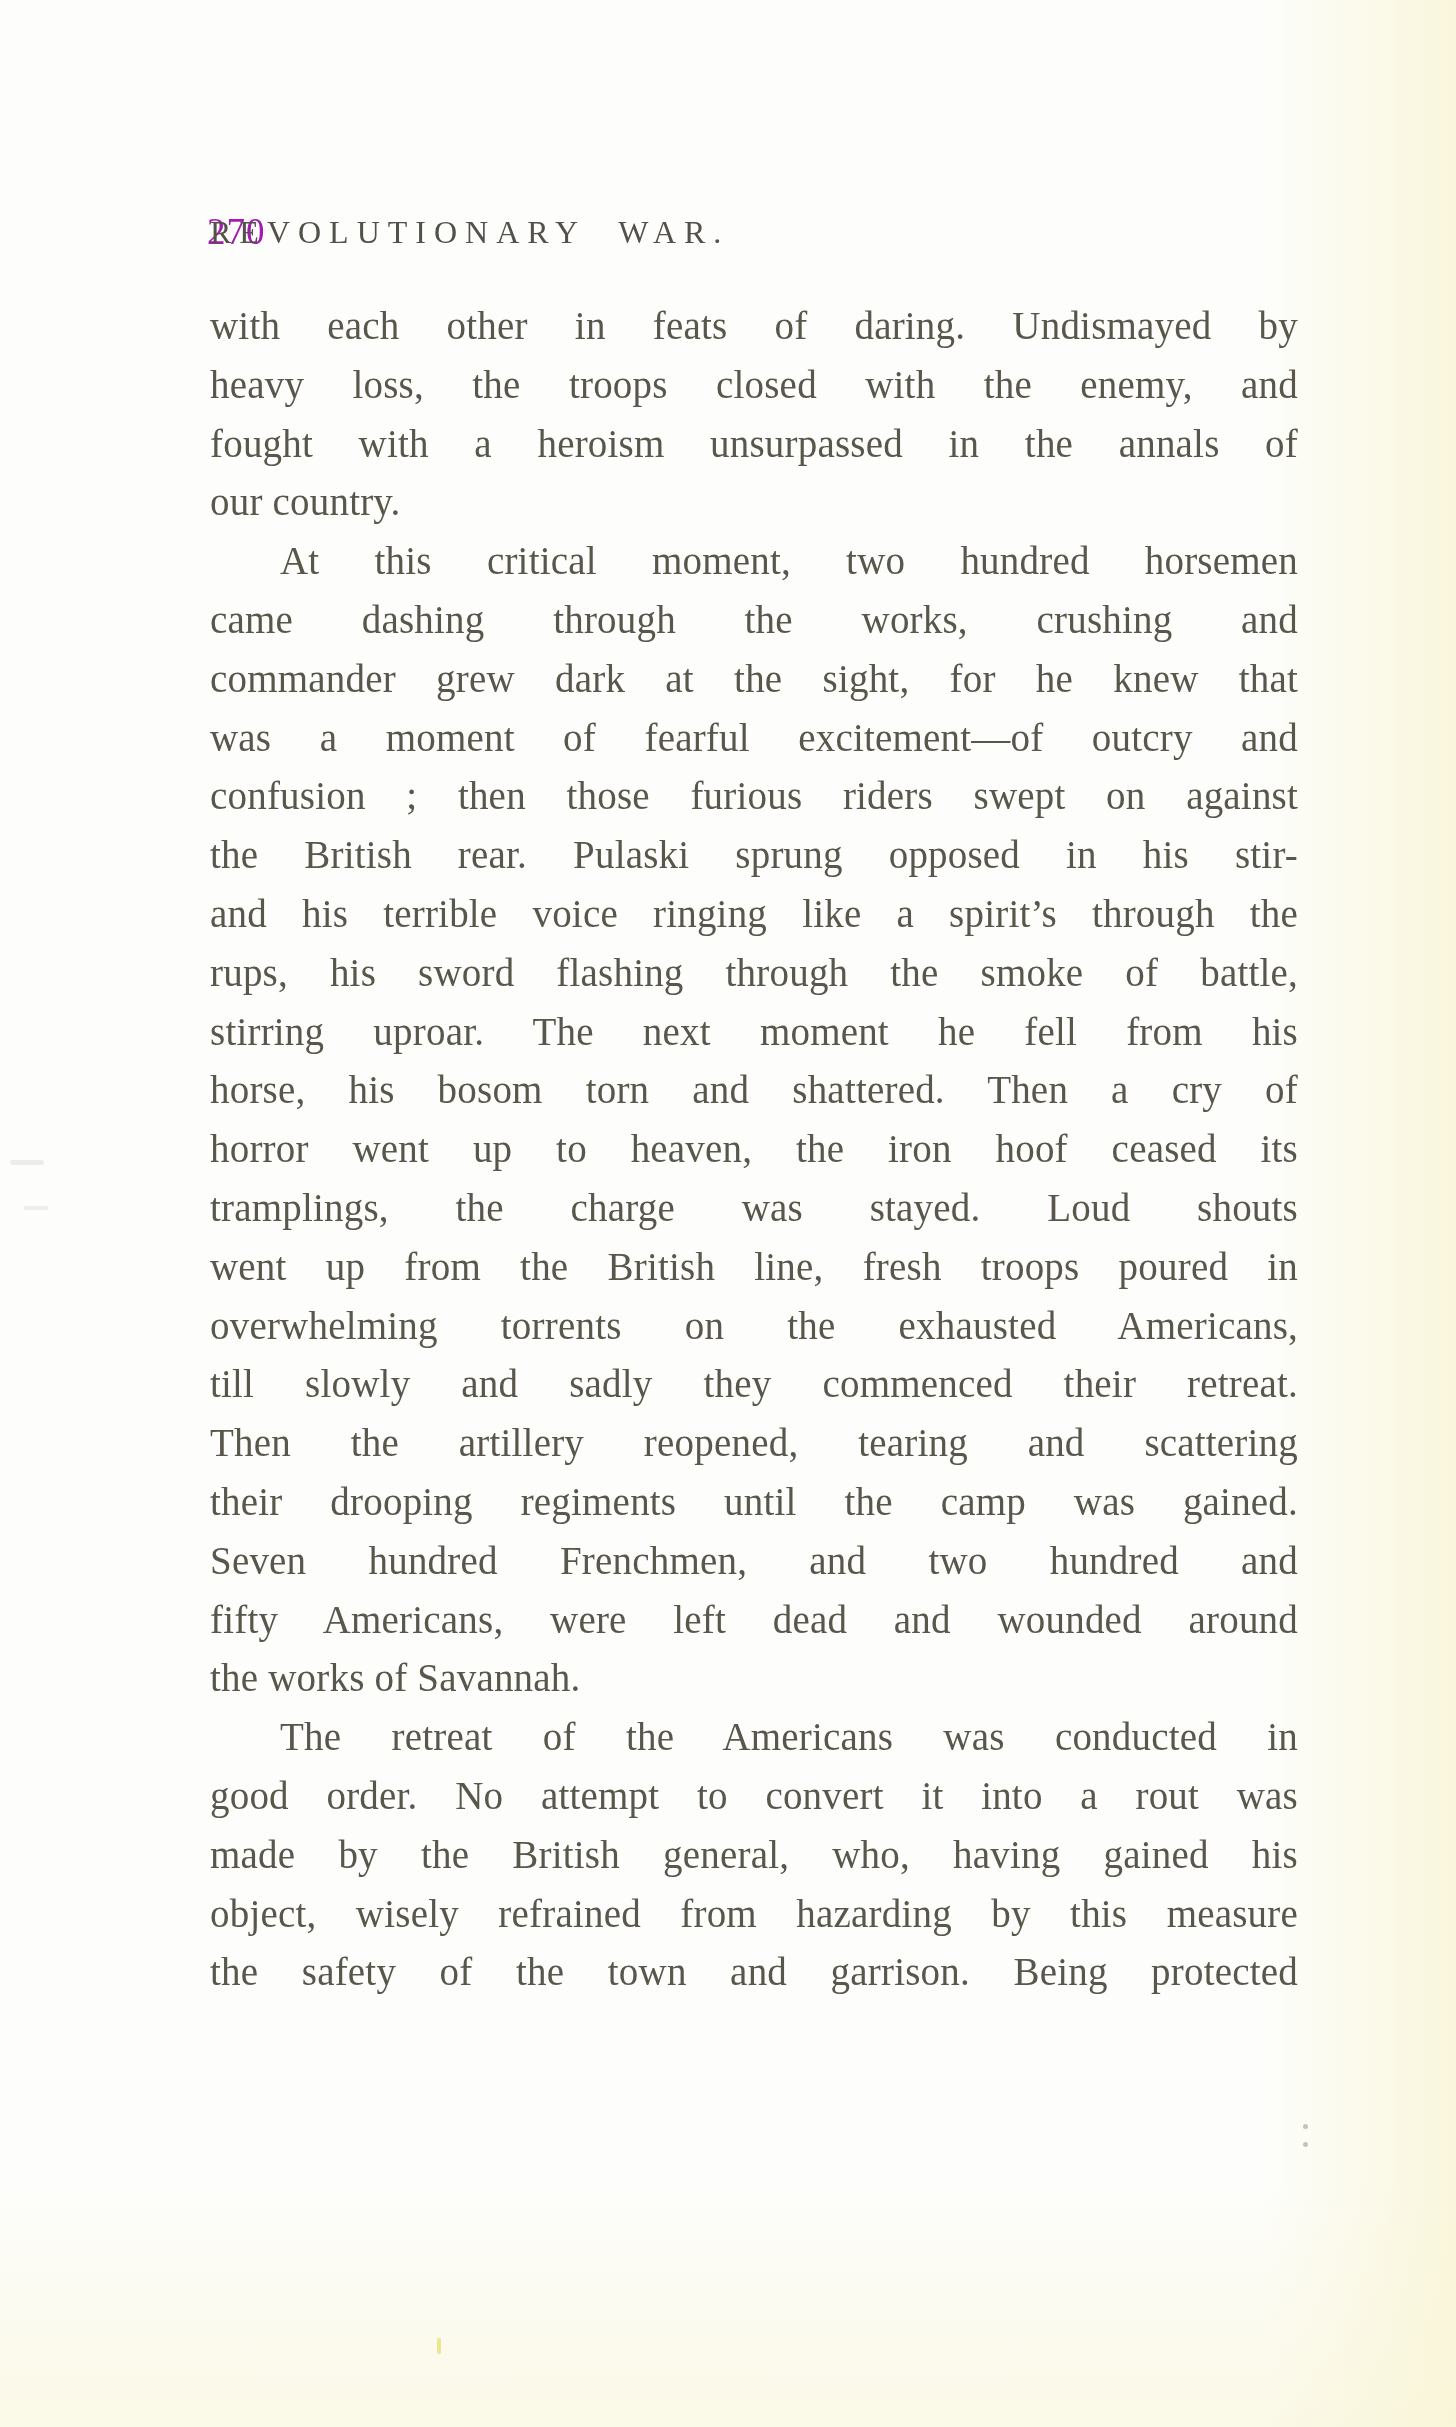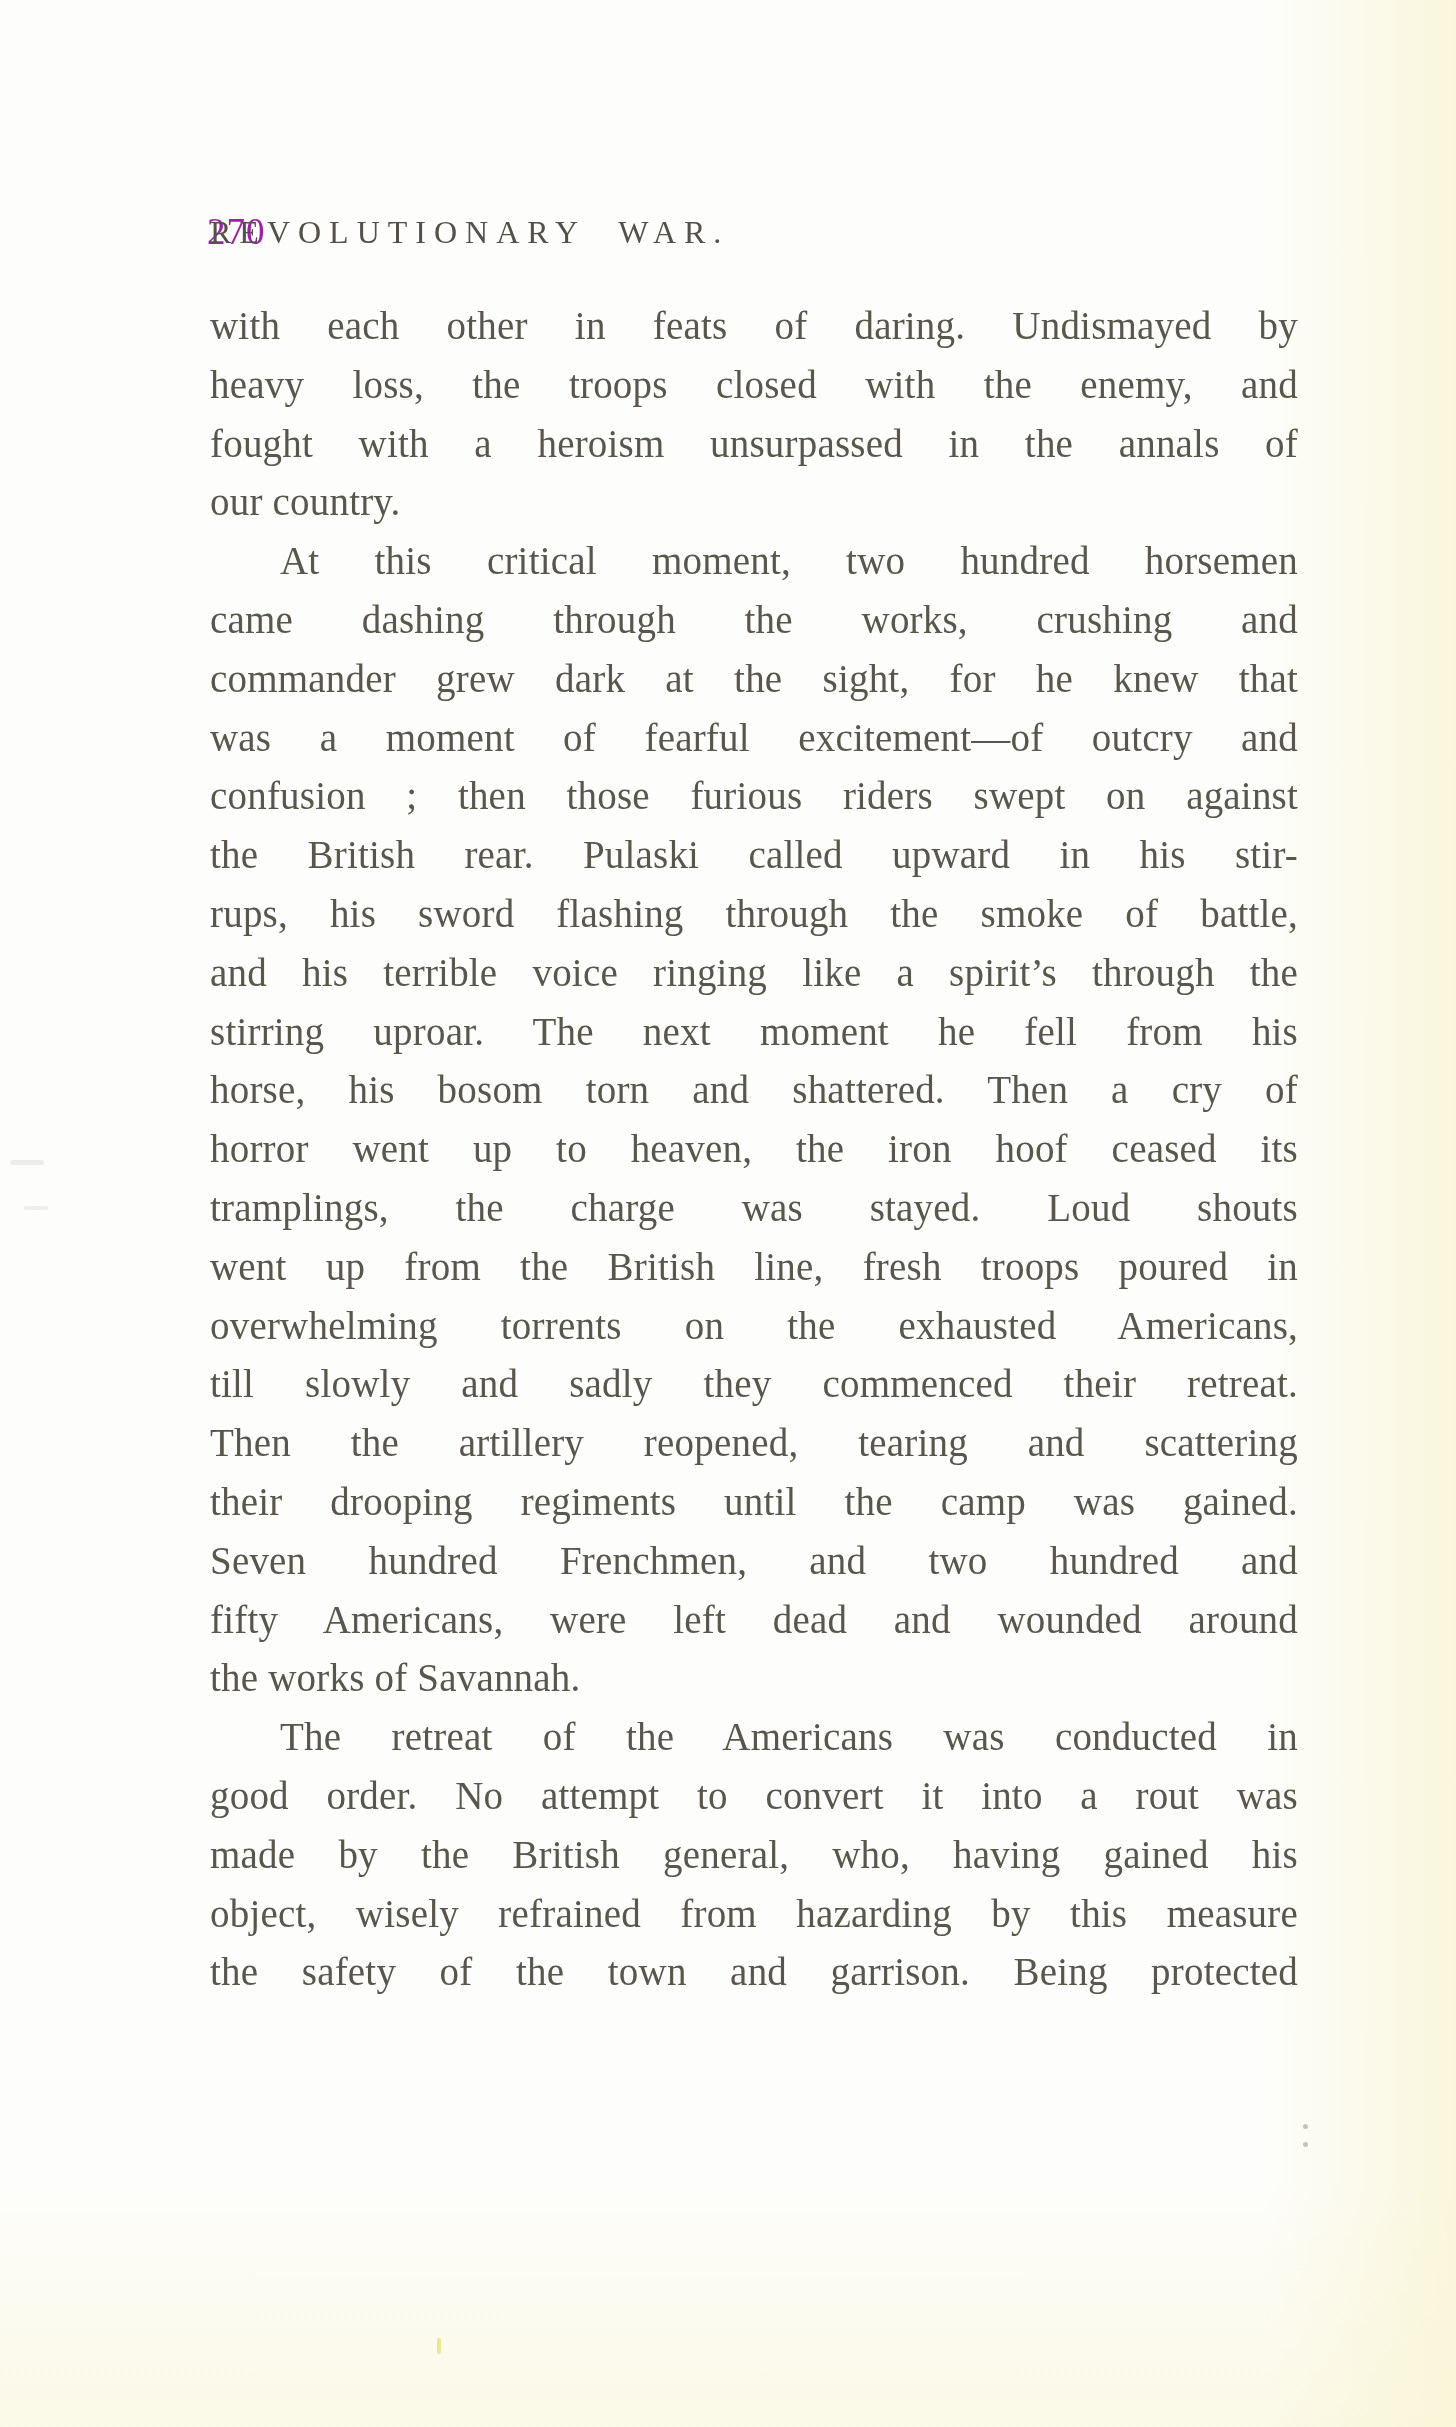--- a/index.html
+++ b/index.html
@@ -99,23 +99,23 @@
   <div class="body-text">
     <div class="line">with each other in feats of daring.  Undismayed by</div>
     <div class="line">heavy loss, the troops closed with the enemy, and</div>
     <div class="line">fought with a heroism unsurpassed in the annals of</div>
     <div class="line para-end">our country.</div>
     <div class="line indent">At this critical moment, two hundred horsemen</div>
     <div class="line">came dashing through the works, crushing and</div>
     <div class="line">commander grew dark at the sight, for he knew that</div>
     <div class="line">was a moment of fearful excitement—of outcry and</div>
     <div class="line">confusion ; then those furious riders swept on against</div>
-    <div class="line">the British rear.  Pulaski called upward in his stir-</div>
+    <div class="line">the British rear.  Pulaski sprung opposed in his stir-</div>
+    <div class="line">and his terrible voice ringing like a spirit’s through the</div>
     <div class="line">rups, his sword flashing through the smoke of battle,</div>
-    <div class="line">and his terrible voice ringing like a spirit’s through the</div>
     <div class="line">stirring uproar.  The next moment he fell from his</div>
     <div class="line">horse, his bosom torn and shattered.  Then a cry of</div>
     <div class="line">horror went up to heaven, the iron hoof ceased its</div>
     <div class="line">tramplings, the charge was stayed.  Loud shouts</div>
     <div class="line">went up from the British line, fresh troops poured in</div>
     <div class="line">overwhelming torrents on the exhausted Americans,</div>
     <div class="line">till slowly and sadly they commenced their retreat.</div>
     <div class="line">Then the artillery reopened, tearing and scattering</div>
     <div class="line">their drooping regiments until the camp was gained.</div>
     <div class="line">Seven hundred Frenchmen, and two hundred and</div>

